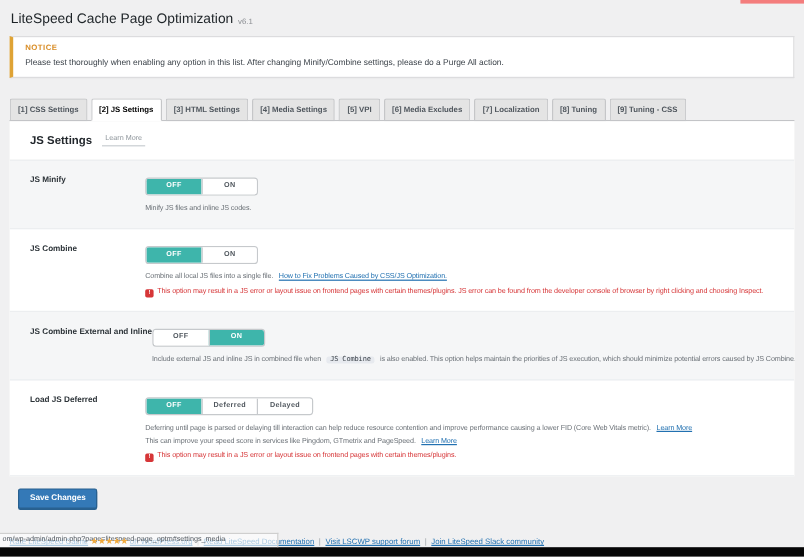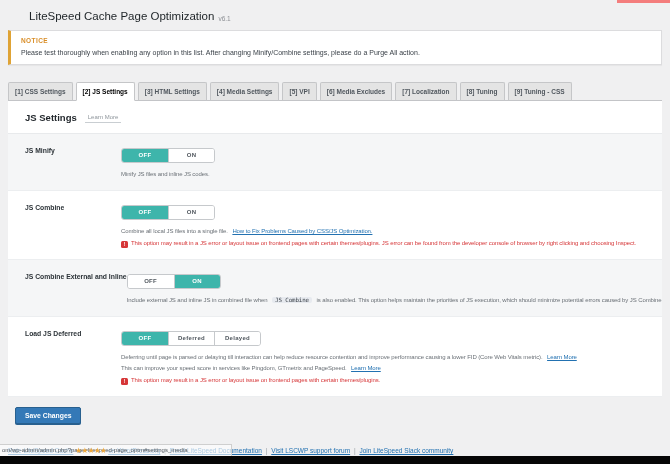--- a/index.html
+++ b/index.html
@@ -7,21 +7,21 @@
   body {
     font-family: "Liberation Sans", sans-serif;
     background:#f0f0f1;
     position:relative;
     color:#3c434a;
   }
   .red-strip { position:absolute; top:0; right:0; width:53px; height:3px; background:#f47d7d; }
   .wrap { padding:8px 8px 0 8px; }
 
   
-  .page-title-row { display:flex; align-items:flex-end; gap:4px; padding:2px 0 0 1px;margin-left:20px; }
+  .page-title-row { display:flex; align-items:flex-end; gap:4px; padding:2px 0 0 1px; }
   .page-title { font-size:11.5px; font-weight:500; color:#1d2327; }
   .page-version { font-size:6.5px; color:#8c8f94; }
 
   
   .notice {
     margin-top:8px; background:#fff; border:1px solid #dcdcde;
     border-left:3px solid #dfa335; padding:6px 10px 8px 10px;
     box-shadow:0 1px 1px rgba(0,0,0,.04);
   }
   .notice-label { font-size:6.5px; font-weight:700; color:#d98e28; letter-spacing:.4px; }
@@ -31,21 +31,21 @@
   .tabs { display:flex; gap:3px; margin-top:17px; border-bottom:1px solid #c3c4c7; align-items:flex-end; padding-left:0; }
   .tab {
     font-size:6.5px; font-weight:700; color:#50575e; background:#e4e4e4;
     border:1px solid #c5c6c8; border-radius:2px 2px 0 0; padding:5px 6px 5px 6px;
     margin-bottom:-1px; border-bottom:1px solid #c3c4c7; white-space:nowrap; cursor:pointer;
   }
   .tab.active { background:#fff; color:#000; border-bottom:1px solid #fff; }
 
   
   .panel { background:#fff; overflow:hidden; }
-  .panel-header { display:flex; align-items:flex-end; gap:8px; padding:11px 16px 10px 17px; border-bottom:1px solid #e8eaec; }
+  .panel-header { display:flex; align-items:center; gap:8px; padding:11px 16px 10px 17px; border-bottom:1px solid #e8eaec; }
   .panel-title { font-size:9.5px; font-weight:700; color:#23282d; }
   .panel-learnmore { font-size:6px; color:#8f969c; border-bottom:1px solid #c9ced2; padding:0 3px 2px 3px; text-decoration:none; cursor:pointer; }
 
   .row { display:flex; padding:9px 16px 11px 17px; border-bottom:1px solid #eceef0; }
   .row.alt { background:#f5f6f7; }
   .row-label { flex:0 0 96px; font-size:6.8px; font-weight:600; color:#2c3338; padding-top:4px; white-space:nowrap; }
   .row-content { flex:1; min-width:0; }
 
   .switch { display:inline-flex; border:1px solid #c6c9cc; border-radius:3px; background:#fff; overflow:hidden; }
   .switch button {

